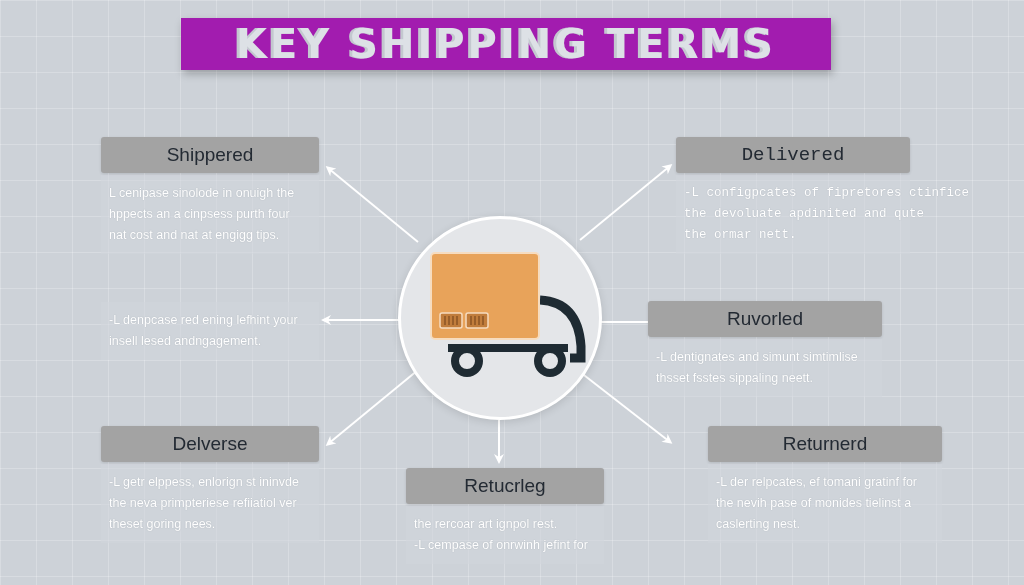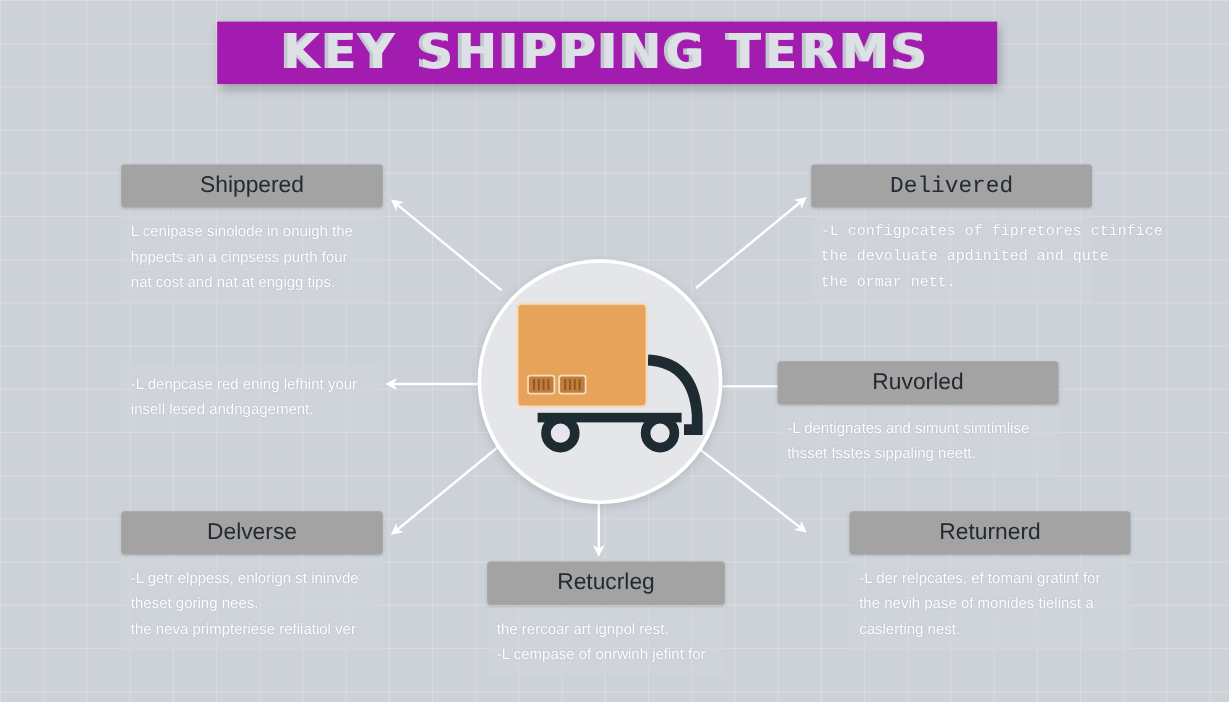--- a/index.html
+++ b/index.html
@@ -169,22 +169,22 @@
   <div class="term-desc">
     <span>-L dentignates and simunt simtimlise</span>
     <span>thsset fsstes sippaling neett.</span>
   </div>
 </div>
 
 <div class="term-card" style="left:101px; top:426px; width:218px;">
   <span class="term-label">Delverse</span>
   <div class="term-desc">
     <span>-L getr elppess, enlorign st ininvde</span>
+    <span>the neva primpteriese refiiatiol ver</span>
     <span>theset goring nees.</span>
-    <span>the neva primpteriese refiiatiol ver</span>
   </div>
 </div>
 
 <div class="term-card" style="left:676px; top:426px; width:234px;margin-left:32px;">
   <span class="term-label">Returnerd</span>
   <div class="term-desc">
     <span>-L der relpcates, ef tomani gratinf for</span>
     <span>the nevih pase of monides tielinst a</span>
     <span>caslerting nest.</span>
   </div>

